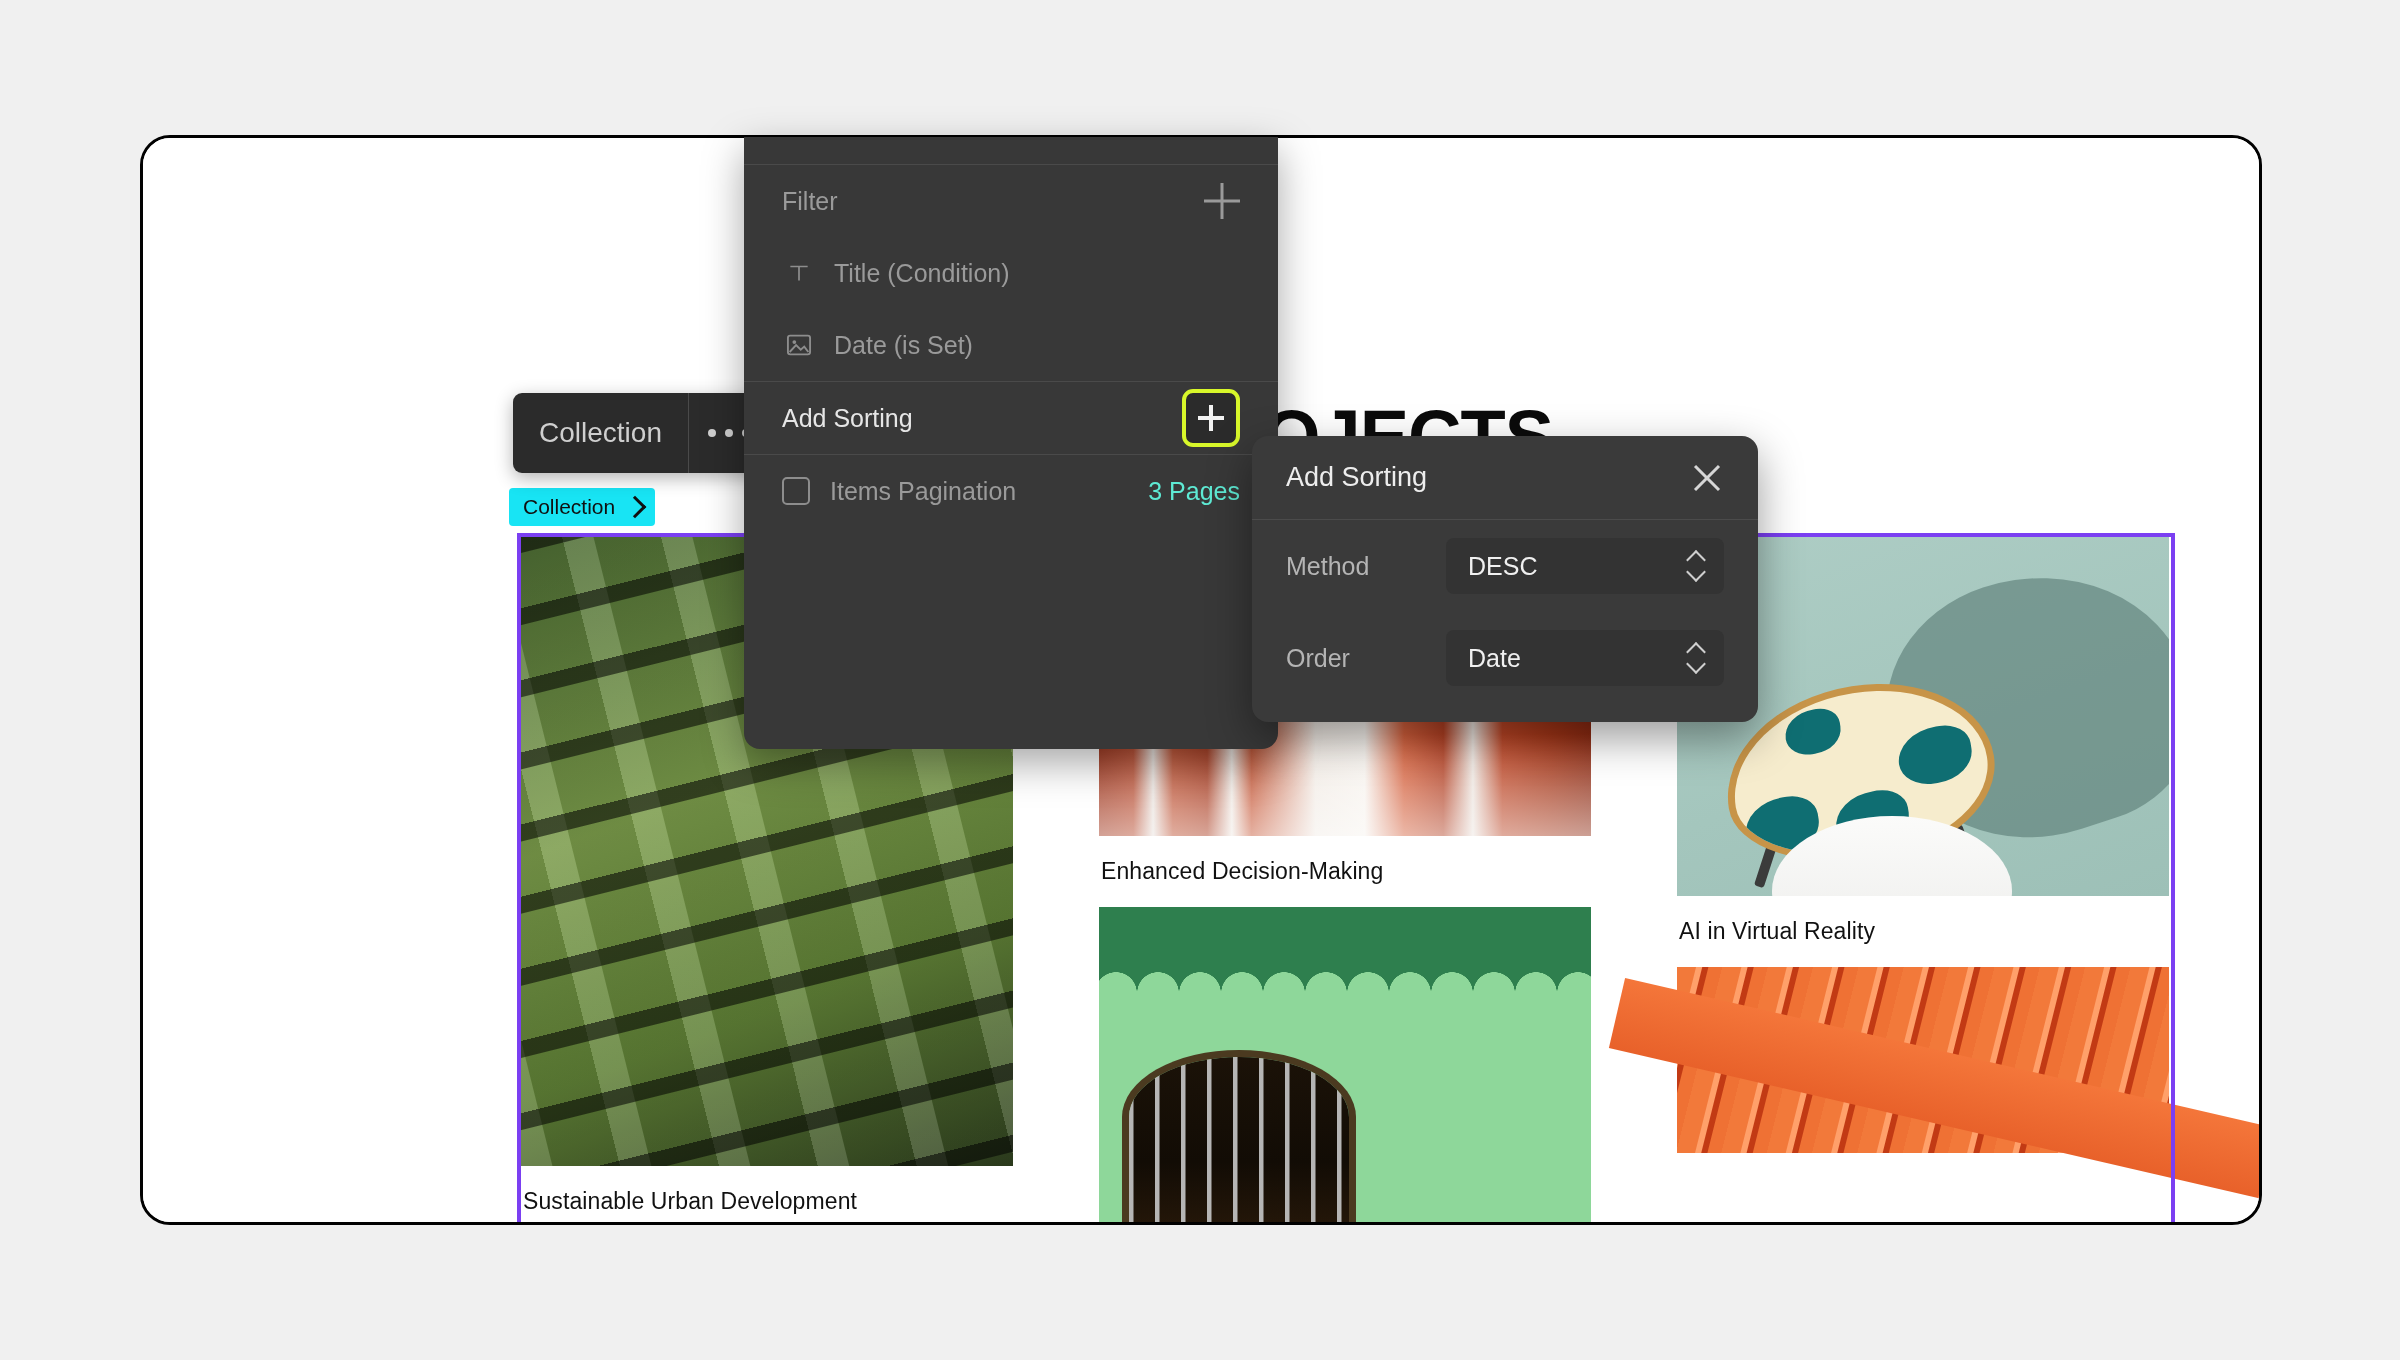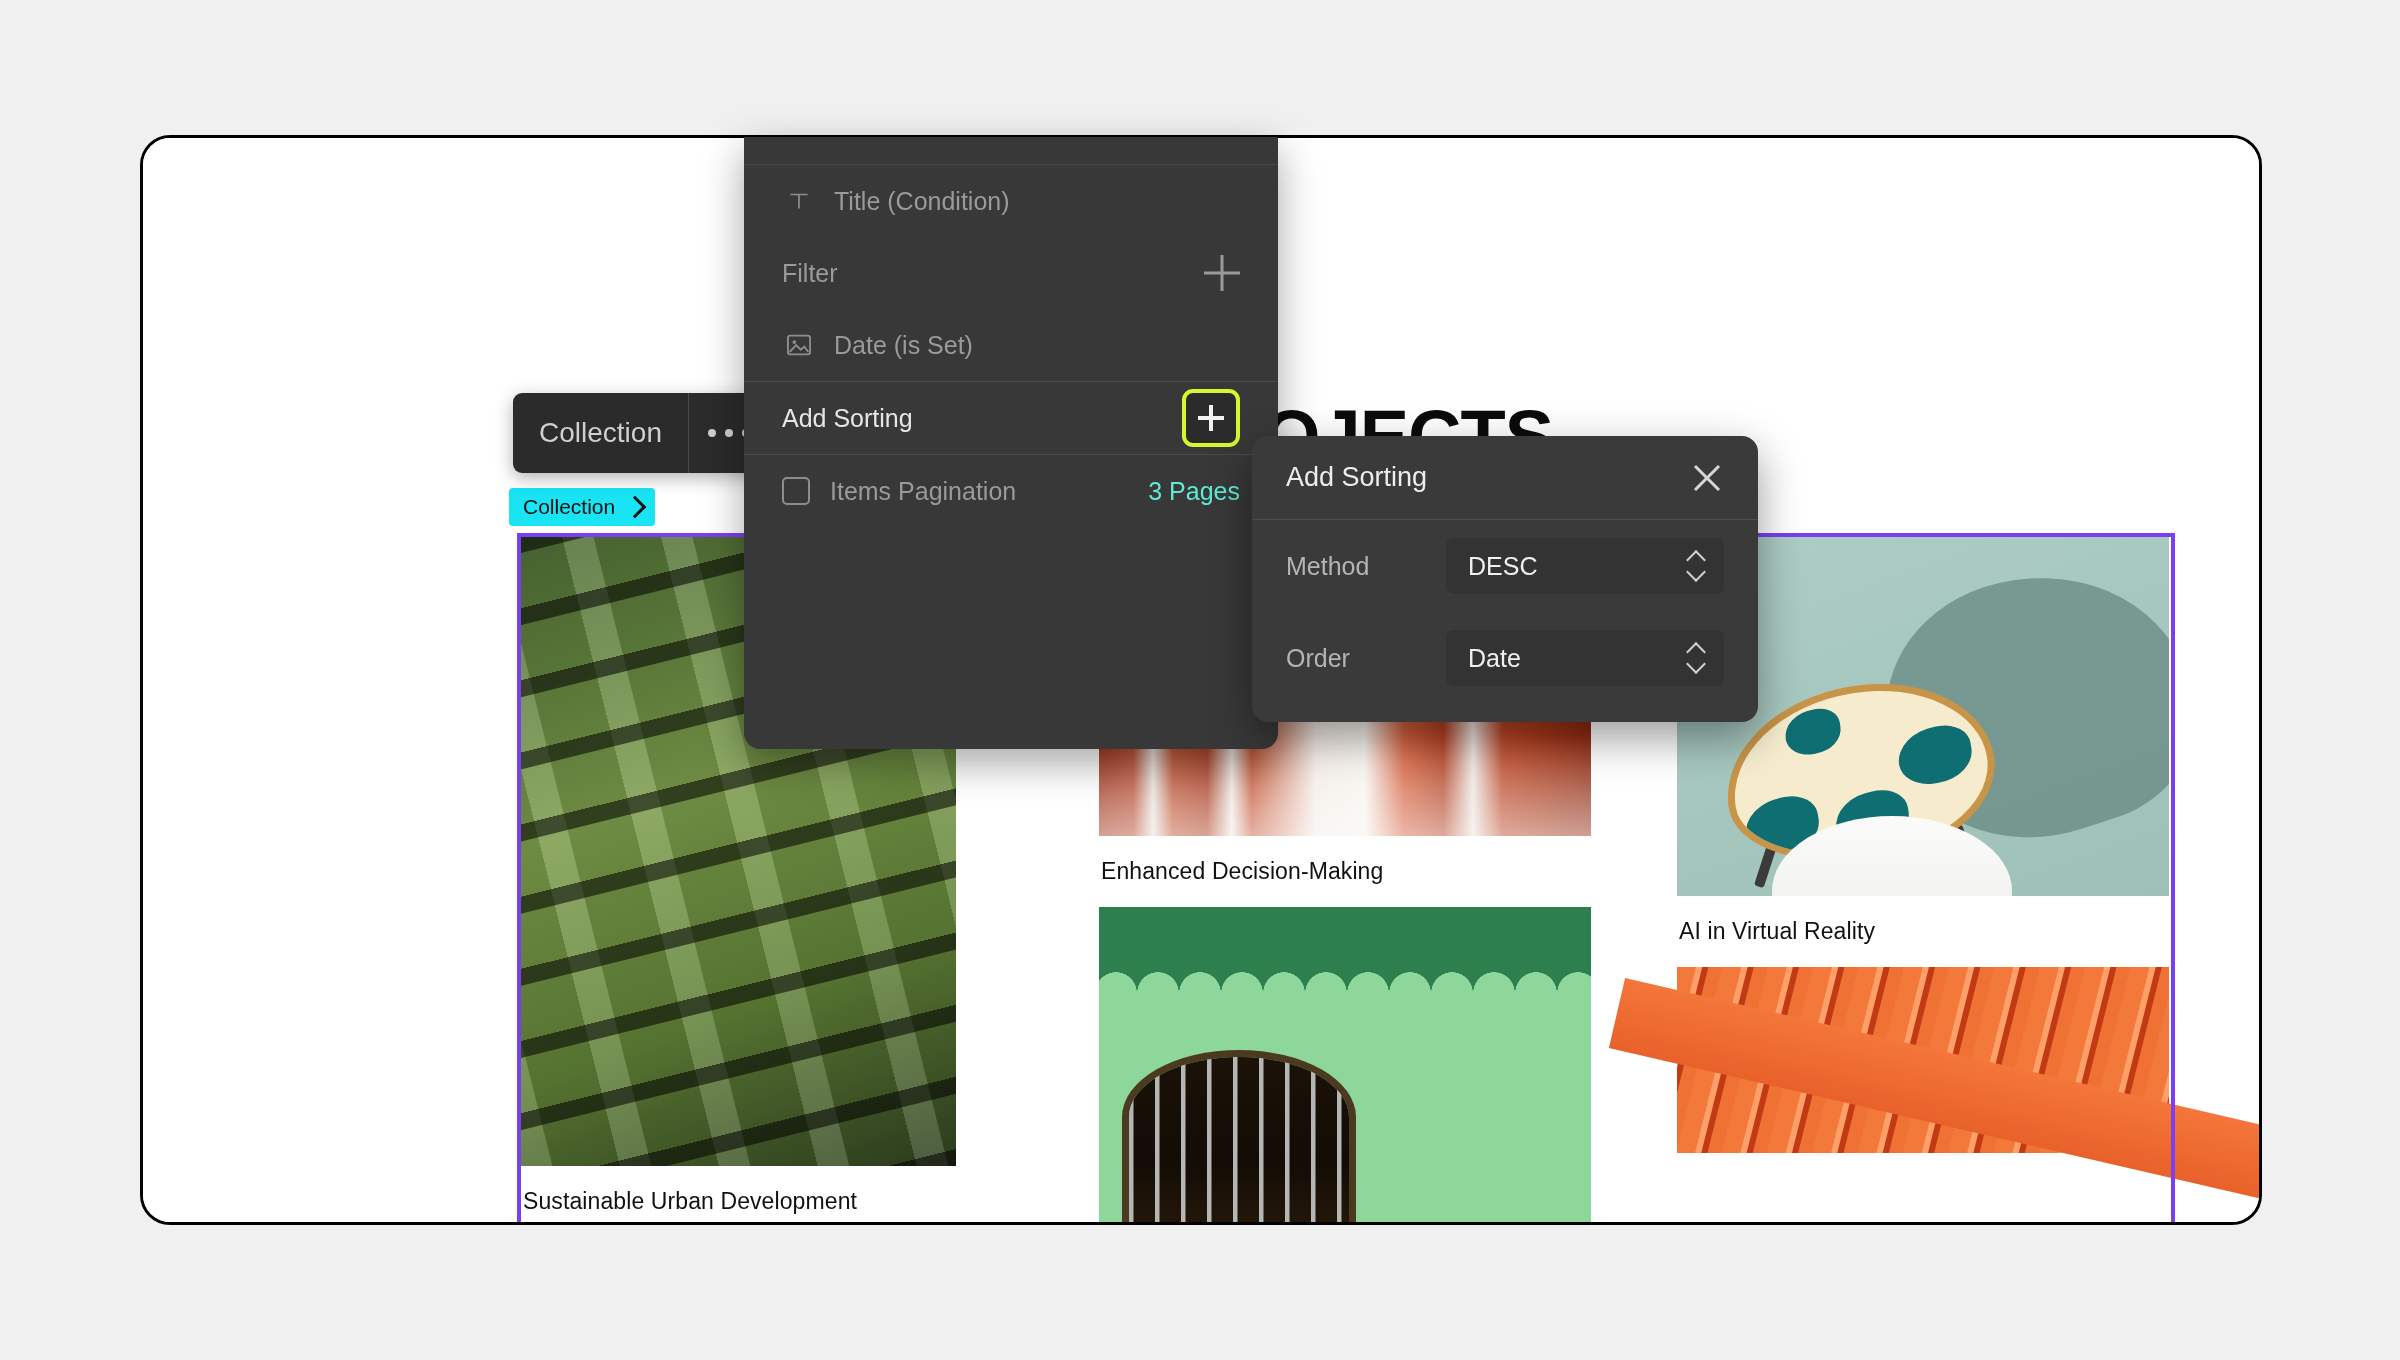--- a/index.html
+++ b/index.html
@@ -63,21 +63,21 @@
   #collection-badge .chev {
     width: 16px; height: 16px;
     border-right: 3px solid #101010;
     border-top: 3px solid #101010;
     transform: rotate(45deg);
     margin-left: 2px;
   }
 
   
   .grid-col { position: absolute; top: 398px; }
-  #col-1 { left: 378px;  width: 435px; }
+  #col-1 { left: 378px;  width: 492px; }
   #col-2 { left: 956px;  width: 492px; }
   #col-3 { left: 1534px; width: 492px; }
 
   .card { width: 100%; margin-bottom: 12px; }
   .thumb { width: 100%; display: block; }
   .card-title {
     font-size: 23px; color: #111;
     padding: 22px 2px 10px 2px;
     letter-spacing: .1px;
     white-space: nowrap;
@@ -405,31 +405,31 @@
         </div>
       </div>
 
     </div>
   </div>
 
   <div id="settings-panel">
     <div class="sp-topstrip"></div>
 
     <div class="sp-section">
+      <div class="sp-row header">
+        <span class="sp-label-dim">Filter</span>
+        <span class="plus-plain"></span>
+      </div>
       <div class="sp-row">
         <span class="sp-icon">
           <svg width="26" height="26" viewBox="0 0 24 24" fill="none" stroke="#8d8d8d" stroke-width="1.6">
             <path d="M4 6h16M12 6v13"></path>
           </svg>
         </span>
         <span class="sp-label-dim">Title (Condition)</span>
-      </div>
-      <div class="sp-row header">
-        <span class="sp-label-dim">Filter</span>
-        <span class="plus-plain"></span>
       </div>
       <div class="sp-row">
         <span class="sp-icon">
           <svg width="28" height="26" viewBox="0 0 24 22" fill="none" stroke="#8d8d8d" stroke-width="1.6">
             <rect x="2.5" y="3" width="19" height="16" rx="2"></rect>
             <circle cx="8" cy="8.5" r="1.6" fill="#8d8d8d" stroke="none"></circle>
             <path d="M4 17l5.5-6 4 4 3-2.6L20 17"></path>
           </svg>
         </span>
         <span class="sp-label-dim">Date (is Set)</span>

